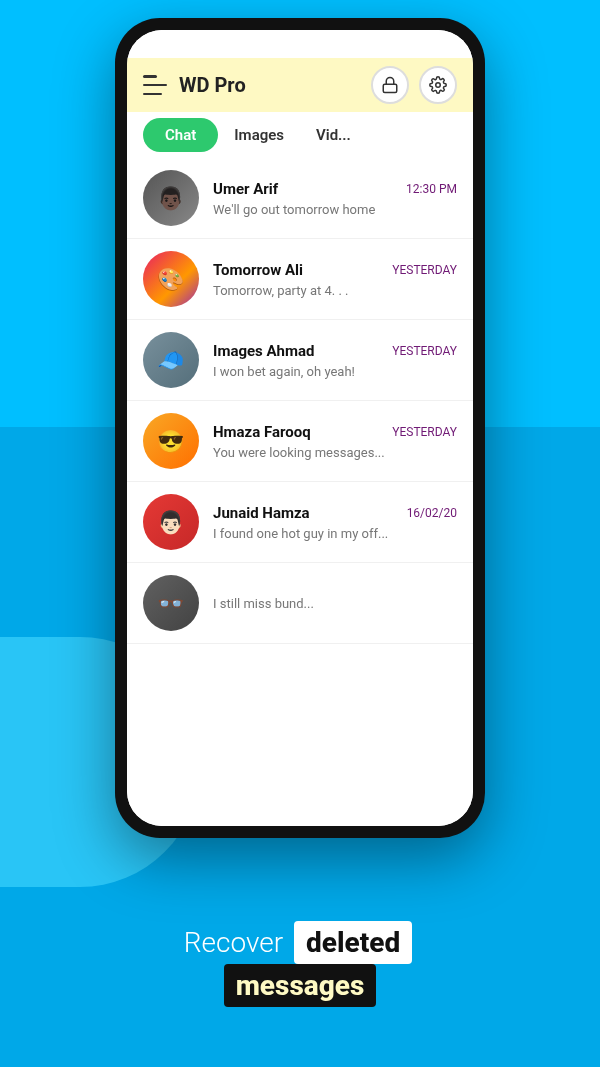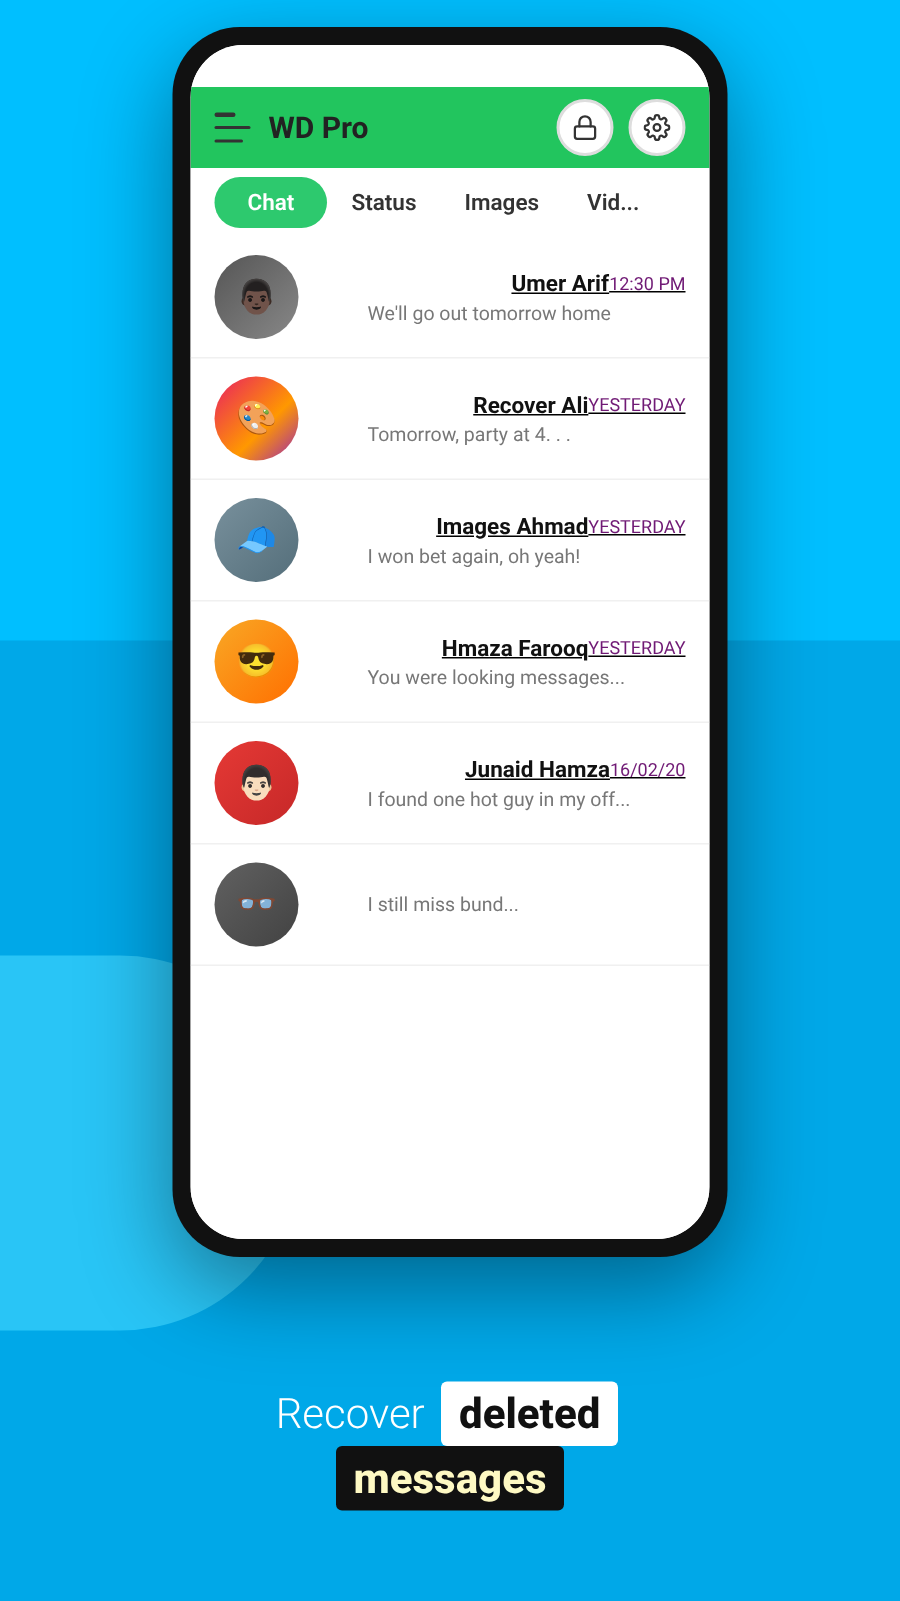--- a/index.html
+++ b/index.html
@@ -66,21 +66,21 @@
       display: flex;
       align-items: center;
       padding: 0 20px;
     }
 
     
     .header {
       display: flex;
       align-items: center;
       padding: 8px 16px 8px 16px;
-      background: #22c55e;
+      background: #fef9c3;
     }
 
     .menu-icon {
       width: 24px;
       height: 20px;
       display: flex;
       flex-direction: column;
       justify-content: space-between;
       margin-right: 12px;
       cursor: pointer;
@@ -192,41 +192,39 @@
       justify-content: center;
       font-size: 22px;
     }
 
     .chat-info {
       flex: 1;
     }
 
     .chat-row-top {
       display: flex;
-      justify-content: flex-end;
+      justify-content: space-between;
       align-items: center;
       margin-bottom: 4px;
-      text-decoration: underline;
     }
 
     .chat-name {
       font-size: 15px;
       font-weight: 700;
       color: #111;
     }
 
     .chat-time {
       font-size: 12px;
       color: #701a75;
     }
 
     .chat-preview {
       font-size: 13px;
       color: #777;
-      margin-left: 32px;
     }
 
     
     .tagline {
       position: absolute;
       bottom: 60px;
       left: 0;
       right: 0;
       text-align: center;
       z-index: 3;
@@ -289,21 +287,20 @@
           <svg viewBox="0 0 24 24" fill="none" stroke="#333" stroke-width="2" stroke-linecap="round" stroke-linejoin="round">
             <circle cx="12" cy="12" r="3"></circle>
             <path d="M19.4 15a1.65 1.65 0 0 0 .33 1.82l.06.06a2 2 0 0 1-2.83 2.83l-.06-.06a1.65 1.65 0 0 0-1.82-.33 1.65 1.65 0 0 0-1 1.51V21a2 2 0 0 1-4 0v-.09A1.65 1.65 0 0 0 9 19.4a1.65 1.65 0 0 0-1.82.33l-.06.06a2 2 0 0 1-2.83-2.83l.06-.06A1.65 1.65 0 0 0 4.68 15a1.65 1.65 0 0 0-1.51-1H3a2 2 0 0 1 0-4h.09A1.65 1.65 0 0 0 4.6 9a1.65 1.65 0 0 0-.33-1.82l-.06-.06a2 2 0 0 1 2.83-2.83l.06.06A1.65 1.65 0 0 0 9 4.68a1.65 1.65 0 0 0 1-1.51V3a2 2 0 0 1 4 0v.09a1.65 1.65 0 0 0 1 1.51 1.65 1.65 0 0 0 1.82-.33l.06-.06a2 2 0 0 1 2.83 2.83l-.06.06A1.65 1.65 0 0 0 19.4 9a1.65 1.65 0 0 0 1.51 1H21a2 2 0 0 1 0 4h-.09a1.65 1.65 0 0 0-1.51 1z"></path>
           </svg>
         </div>
       </div>
     </div>
 
     <div class="tabs">
       <div class="tab-active">Chat</div>
-      <div class="tab-inactive">Status</div>
       <div class="tab-inactive">Images</div>
       <div class="tab-inactive">Vid...</div>
     </div>
 
     <div class="chat-list" id="chat-list">
     <div class="chat-item">
       <div class="avatar avatar-1">
         <div class="avatar-img">👨🏿</div>
       </div>
       <div class="chat-info">
@@ -313,21 +310,21 @@
         </div>
         <div class="chat-preview">We'll go out tomorrow home</div>
       </div>
     </div>
         <div class="chat-item">
       <div class="avatar avatar-2">
         <div class="avatar-img">🎨</div>
       </div>
       <div class="chat-info">
         <div class="chat-row-top">
-          <span class="chat-name">Recover Ali</span>
+          <span class="chat-name">Tomorrow Ali</span>
           <span class="chat-time">YESTERDAY</span>
         </div>
         <div class="chat-preview">Tomorrow, party at 4. . .</div>
       </div>
     </div>
         <div class="chat-item">
       <div class="avatar avatar-3">
         <div class="avatar-img">🧢</div>
       </div>
       <div class="chat-info">

